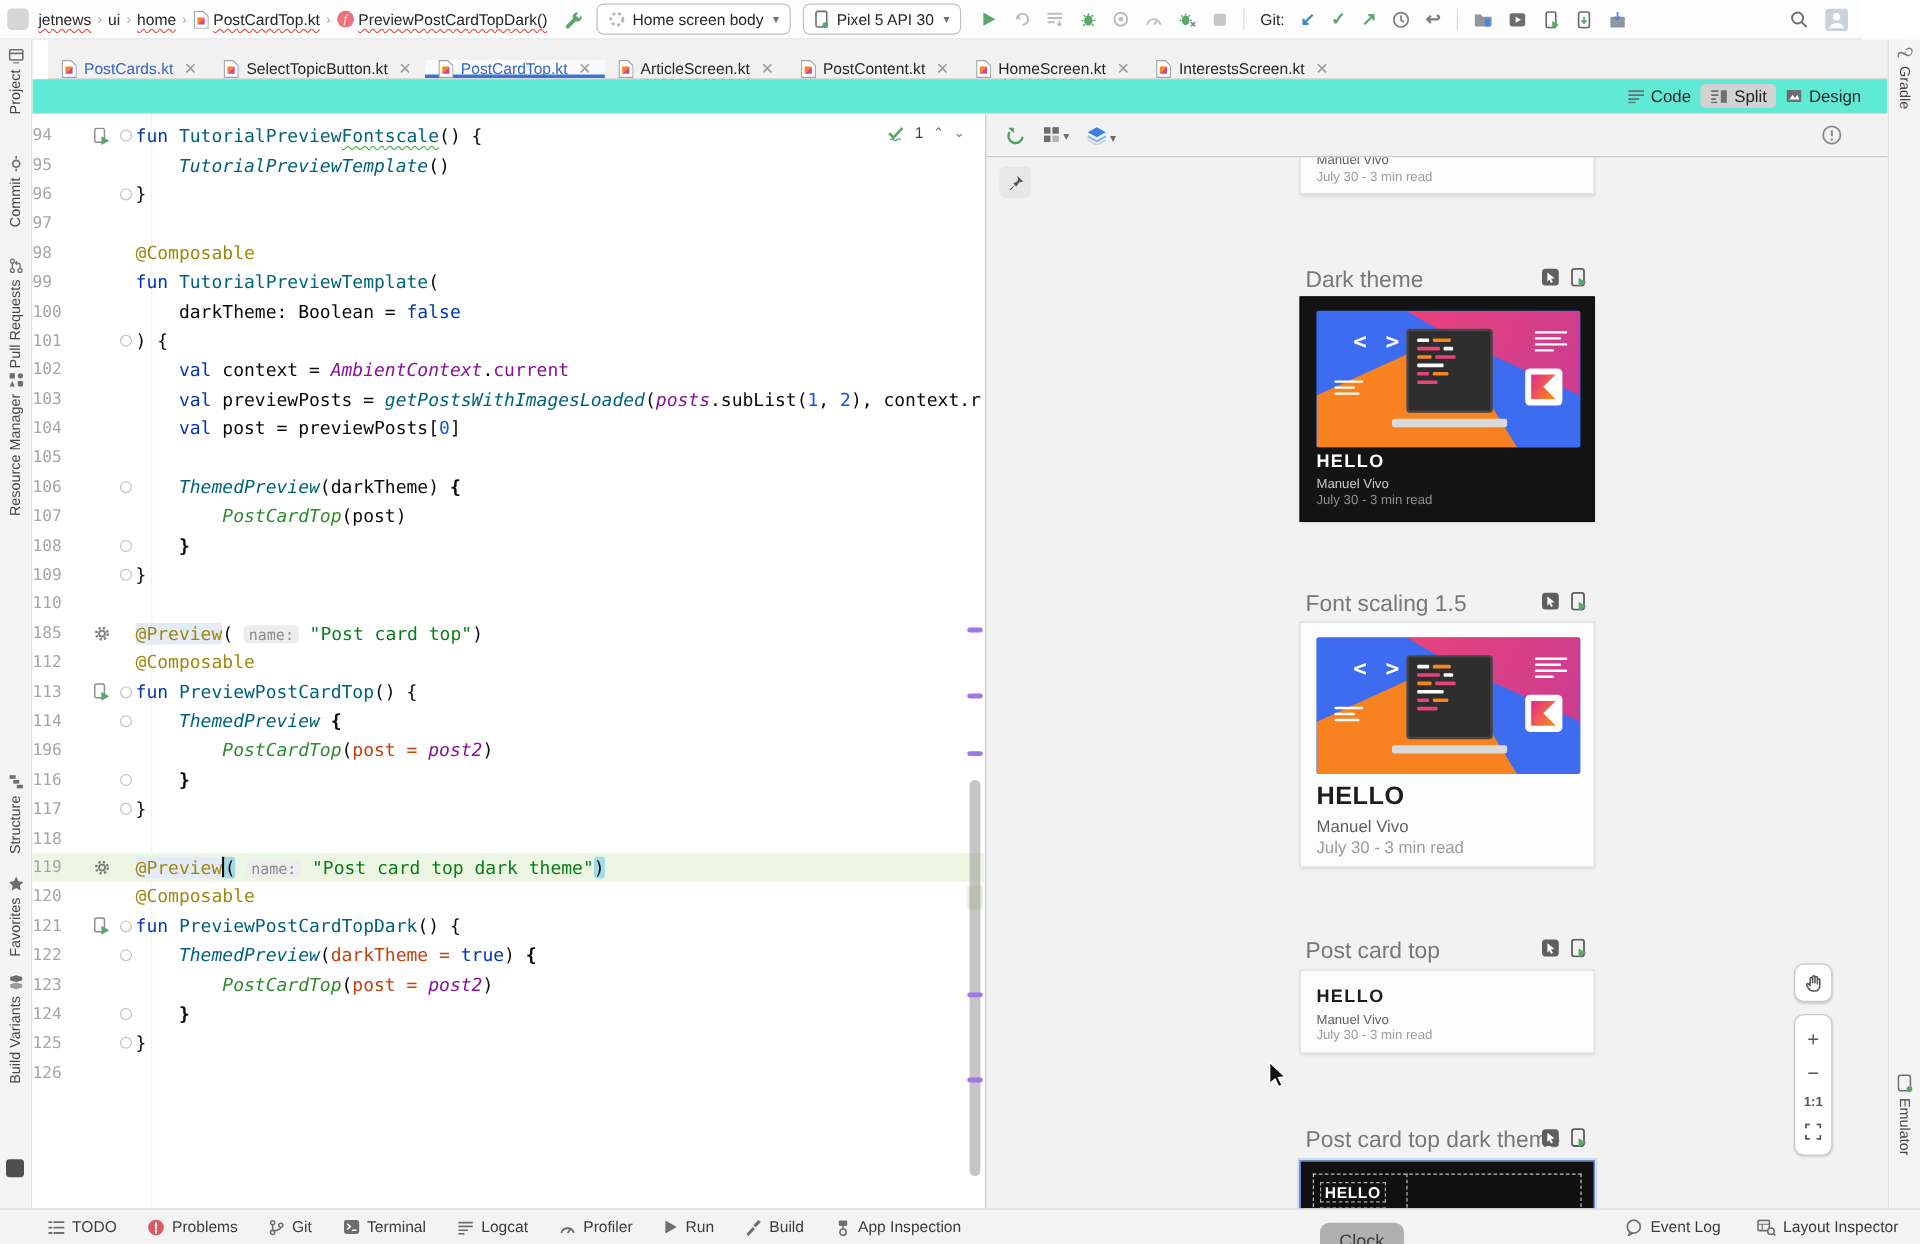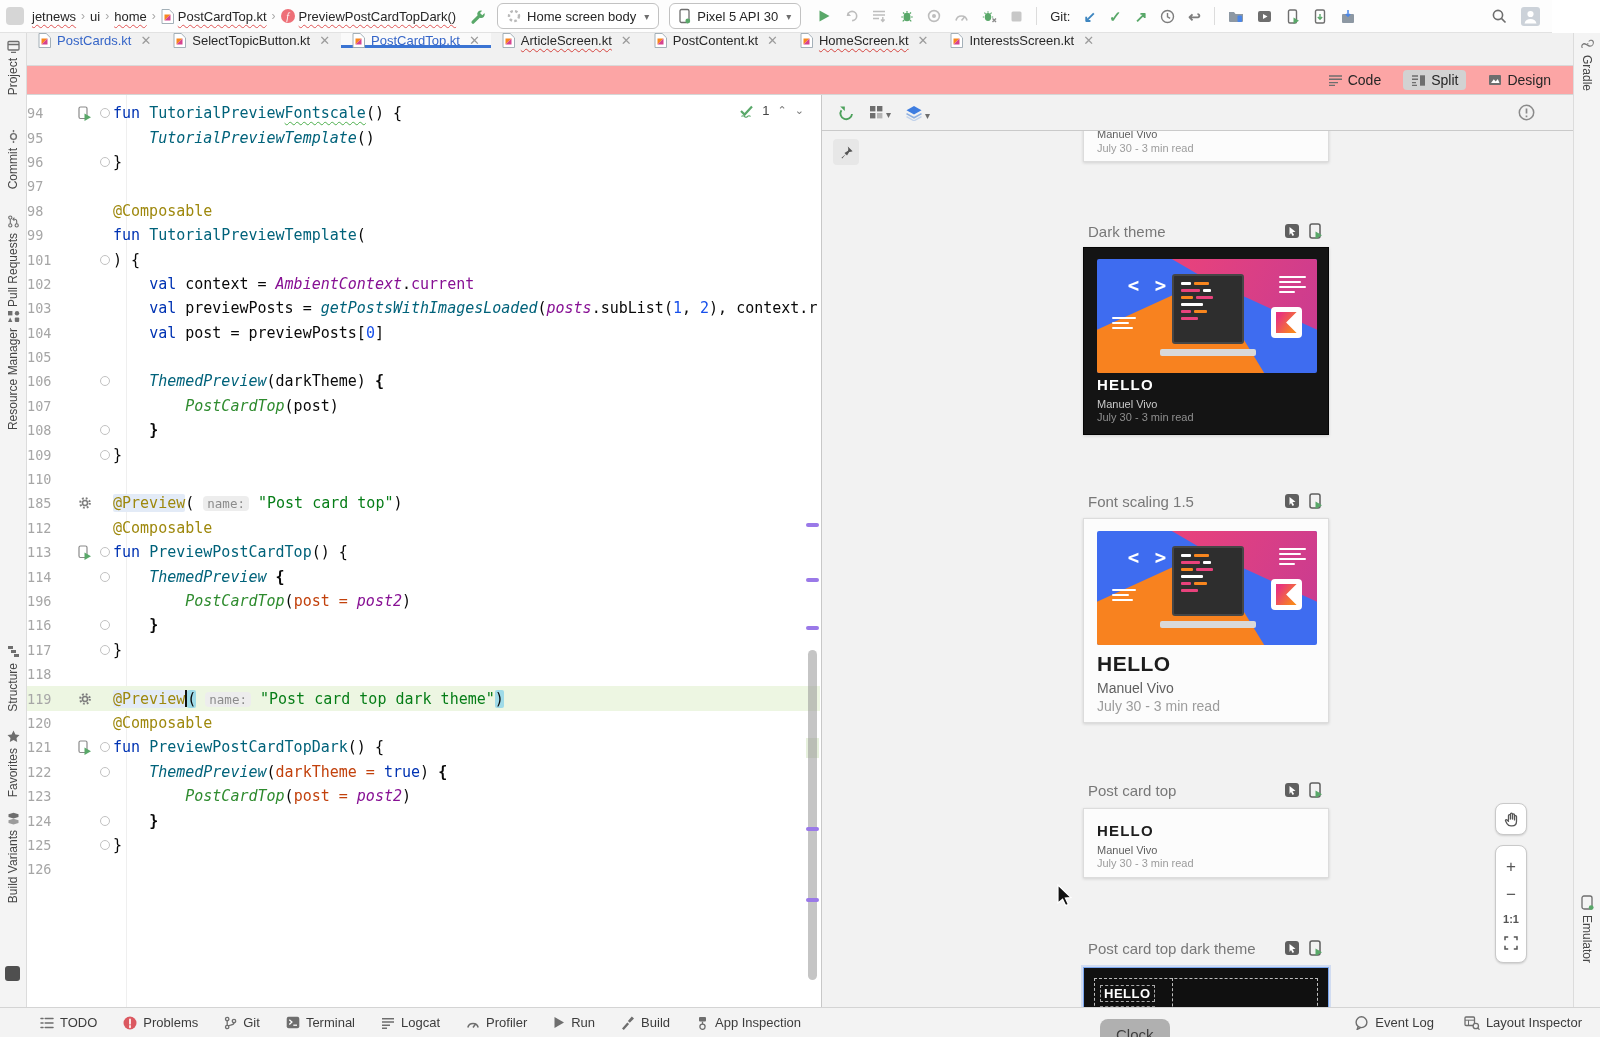--- a/index.html
+++ b/index.html
@@ -23,32 +23,32 @@
         gap:6px;padding:0 9px;font-size:13px;color:#262626;margin-left:10px;white-space:nowrap;}
   .cdn{color:#6e6e6e;font-size:10px;margin-left:2px;}
   #tb-actions{display:flex;align-items:center;gap:13px;margin-left:16px;}
   .tbi{cursor:pointer}
   .tb-sep{width:1px;height:18px;background:#dcdcdc;}
   .git-label{font-size:13px;color:#262626;}
   .uni{font-size:15px;line-height:1;}
   #tb-right{margin-left:auto;display:flex;align-items:center;gap:14px;padding-right:12px;}
 
   
-  #tabbar{position:absolute;left:27px;top:33px;width:1546px;height:33px;background:#f1f1f1;
-          border-bottom:1px solid #d9d9d9;display:flex;align-items:flex-start;box-sizing:border-box;}
+  #tabbar{position:absolute;left:40px;top:33px;width:1546px;height:33px;background:#f1f1f1;
+          border-bottom:1px solid #d9d9d9;display:flex;align-items:flex-end;box-sizing:border-box;}
   .tab{display:flex;align-items:center;gap:6px;padding:0 11px;font-size:13px;color:#282828;cursor:pointer;}
   .tab .x{color:#9b9b9b;font-size:13px;margin-left:3px;}
   .tab.active{background:#fafafa;box-shadow:inset 0 -3px 0 #3B74D3;color:#3565c8;}
   .tab.modified{color:#3565c8;}
   .tab.err .lb{text-decoration:underline wavy #d64540;text-decoration-thickness:1px;text-underline-offset:3px;}
 
   
-  #viewbar{position:absolute;left:27px;top:66px;width:1546px;height:29px;background:#fca5a5;
+  #viewbar{position:absolute;left:27px;top:66px;width:1546px;height:29px;background:#5eead4;
            border-bottom:1px solid #d6d6d6;display:flex;align-items:center;justify-content:flex-end;
-           padding-right:14px;box-sizing:border-box;gap:14px;}
+           padding-right:14px;box-sizing:border-box;gap:0;}
   .vmode{display:flex;align-items:center;gap:5px;font-size:14px;color:#262626;padding:2px 8px;border-radius:4px;cursor:pointer;}
   .vmode.active{background:#d2d2d2;}
 
   
   .strip{position:absolute;top:33px;width:27px;height:974px;background:#f4f4f4;box-sizing:border-box;}
   #leftstrip{left:0;border-right:1px solid #dcdcdc;}
   #rightstrip{left:1573px;border-left:1px solid #dcdcdc;}
   .stool{position:absolute;left:0;width:26px;display:flex;flex-direction:column;align-items:center;gap:5px;cursor:pointer;}
   .stool .vlbl{font-size:12px;color:#454545;writing-mode:vertical-rl;}
   #leftstrip .stool .vlbl{transform:rotate(180deg);}
@@ -84,21 +84,21 @@
 
   
   #preview{position:absolute;left:821px;top:95px;width:752px;height:912px;background:#f2f2f2;overflow:hidden;
            border-left:1px solid #c8c8c8;box-sizing:border-box;}
   #pv-toolbar{position:absolute;left:0;top:0;right:0;height:36px;background:#f2f2f2;border-bottom:1px solid #cacaca;
               display:flex;align-items:center;gap:14px;padding-left:16px;z-index:5;box-sizing:border-box;}
   #pv-issues{position:absolute;right:38px;top:9px;z-index:6;cursor:pointer;}
   #pv-pin{position:absolute;left:11px;top:44px;width:26px;height:26px;background:#e7e7e7;border-radius:4px;
           display:flex;align-items:center;justify-content:center;cursor:pointer;}
   #pv-content{position:absolute;inset:0;}
-  .sec-label{position:absolute;left:266px;font-size:15px;color:#787878;white-space:nowrap;}
+  .sec-label{position:absolute;left:266px;font-size:19px;color:#787878;white-space:nowrap;}
   .sec-icons{position:absolute;left:462px;display:flex;gap:7px;}
   .sec-icons .icn{cursor:pointer;}
   .pcard{position:absolute;left:261px;width:246px;background:#fcfcfc;border:1px solid #dcdcdc;
          box-shadow:0 1px 3px rgba(0,0,0,.14);box-sizing:border-box;cursor:pointer;}
   .pcard.dark{background:#141414;border-color:#050505;}
   .pcard.wire{background:#101010;border:1px solid #7ba7f0;box-shadow:0 0 0 2px rgba(110,155,240,.25);}
   .ptxt{position:absolute;left:13px;white-space:nowrap;}
   .ptitle{font-weight:bold;letter-spacing:1.2px;}
   .c-dark .ptitle{top:128px;font-size:15px;color:#fff;}
   .c-dark .pauthor{top:150px;font-size:11px;color:#c9c9c9;}
@@ -596,20 +596,26 @@
           <span class="fd"></span>
           <span class="ct"><span class="tk-a">@Composable</span></span>
         </div>
         <div class="cl">
           <span class="ln">99</span>
           <span class="gi"></span>
           <span class="fd"></span>
           <span class="ct"><span class="tk-k">fun</span><span class="tk-t"> </span><span class="tk-f">TutorialPreviewTemplate</span><span class="tk-t">(</span></span>
         </div>
         <div class="cl">
+          <span class="ln">100</span>
+          <span class="gi"></span>
+          <span class="fd"></span>
+          <span class="ct"><span class="tk-t">    darkTheme: Boolean = </span><span class="tk-k">false</span></span>
+        </div>
+        <div class="cl">
           <span class="ln">101</span>
           <span class="gi"></span>
           <span class="fd">
             <span class="foldc"></span>
           </span>
           <span class="ct"><span class="tk-t">) {</span></span>
         </div>
         <div class="cl">
           <span class="ln">102</span>
           <span class="gi"></span>

